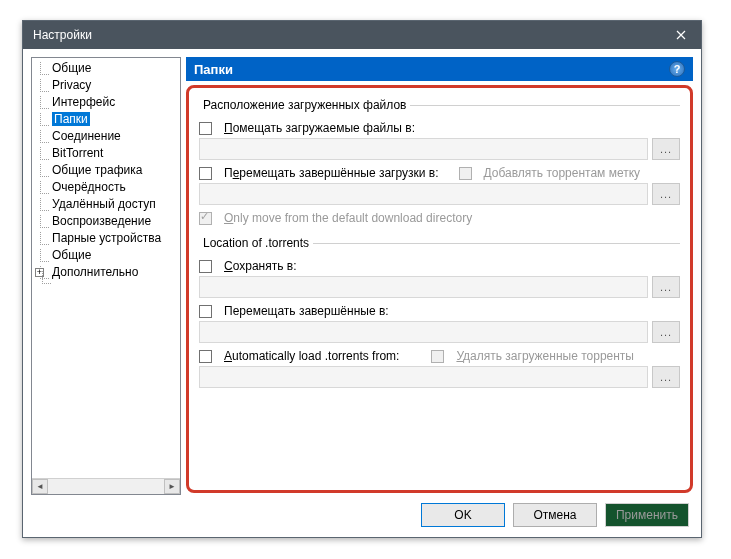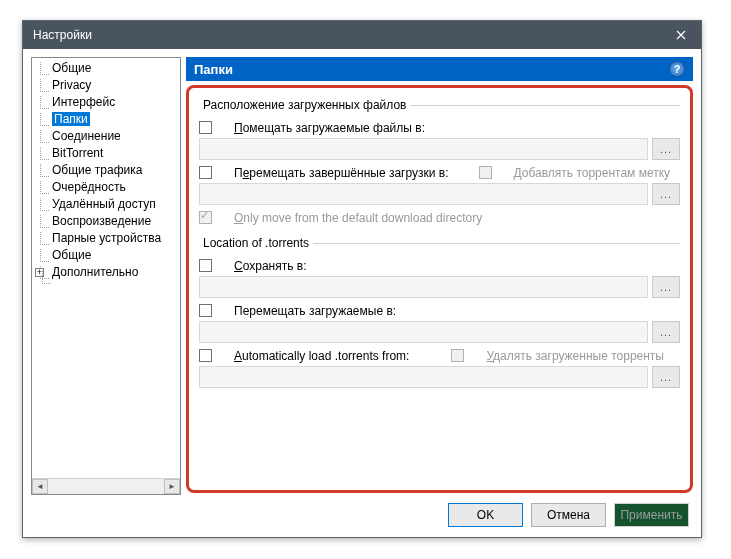--- a/index.html
+++ b/index.html
@@ -128,23 +128,23 @@
     overflow: hidden;
   }
   fieldset {
     border: none;
     border-top: 1px solid #d0d0d0;
     margin: 4px 0 8px 0;
     padding: 6px 0 0 0;
   }
   legend { padding: 0 4px; color: #000; font-size: 12px; }
   .row {
-    display: flex; align-items: flex-start;
+    display: flex; align-items: flex-end;
     margin: 3px 0;
-    gap: 22px;
+    gap: 12px;
   }
   .chk {
     width: 13px; height: 13px;
     border: 1px solid #707070;
     background: #fff;
     flex-shrink: 0;
   }
   .chk.disabled { background: #f0f0f0; border-color:#b0b0b0; position:relative;}
   .chk.disabled.checked::after{
     content:"✓"; position:absolute; left:0; top:-3px; font-size:11px; color:#a0a0a0;
@@ -168,21 +168,21 @@
     font-size: 11px;
     display:flex;align-items:center;justify-content:center;
     letter-spacing: 1px;
   }
   .bottom-buttons {
     position: absolute;
     right: 12px; bottom: 10px;
     display: flex; gap: 8px;
   }
   .btn {
-    width: 75px; height: 24px;
+    width: 84px; height: 24px;
     background: #e9e9e9;
     border: 1px solid #adadad;
     font-size: 12px;
     display:flex;align-items:center;justify-content:center;
     cursor: pointer;
   }
   .btn.default { border: 1px solid #0078d7; }
   .btn.disabled { color: #9a9a9a; border-color:#d0d0d0; background:#14532d; cursor:default;}
 </style>
 </head>
@@ -268,21 +268,21 @@
           <span class="lbl"><u>С</u>охранять в:</span>
 
         </div>
         <div class="path-row">
           <div class="path-input"></div>
           <div class="browse-btn">...</div>
         </div>
 
         <div class="row">
           <div class="chk"></div>
-          <span class="lbl">Перемещать загружаемые в:</span>
+          <span class="lbl">Перемещать завершённые в:</span>
         </div>
         <div class="path-row">
           <div class="path-input"></div>
           <div class="browse-btn">...</div>
         </div>
 
         <div class="row">
           <div class="chk"></div>
           <span class="lbl"><u>A</u>utomatically load .torrents from:</span>
 

